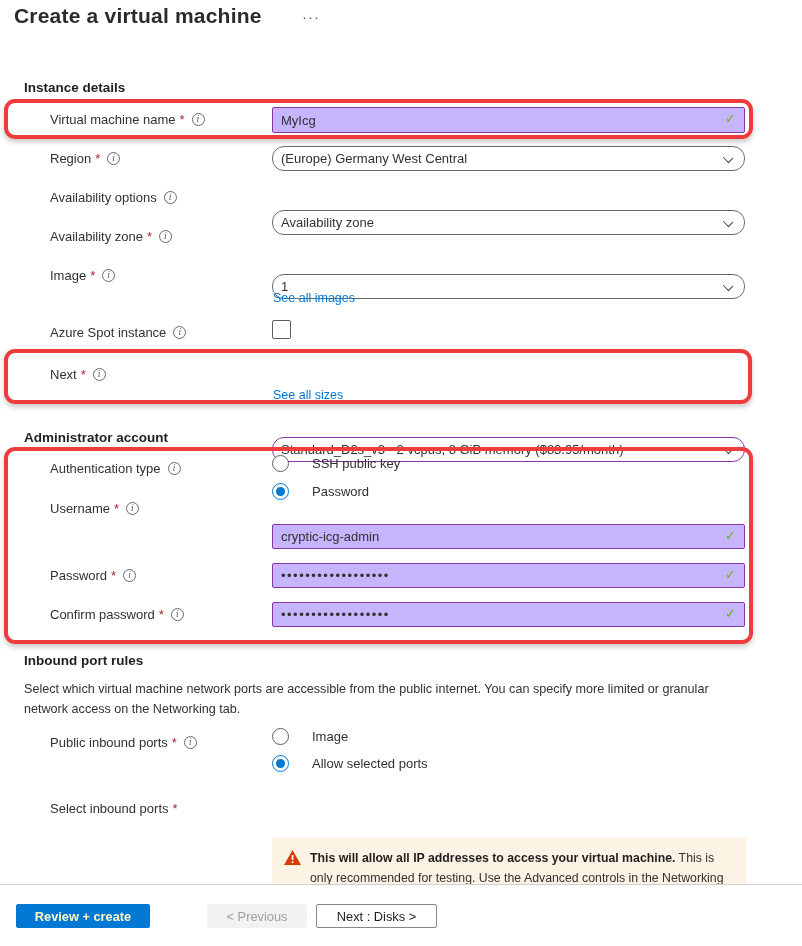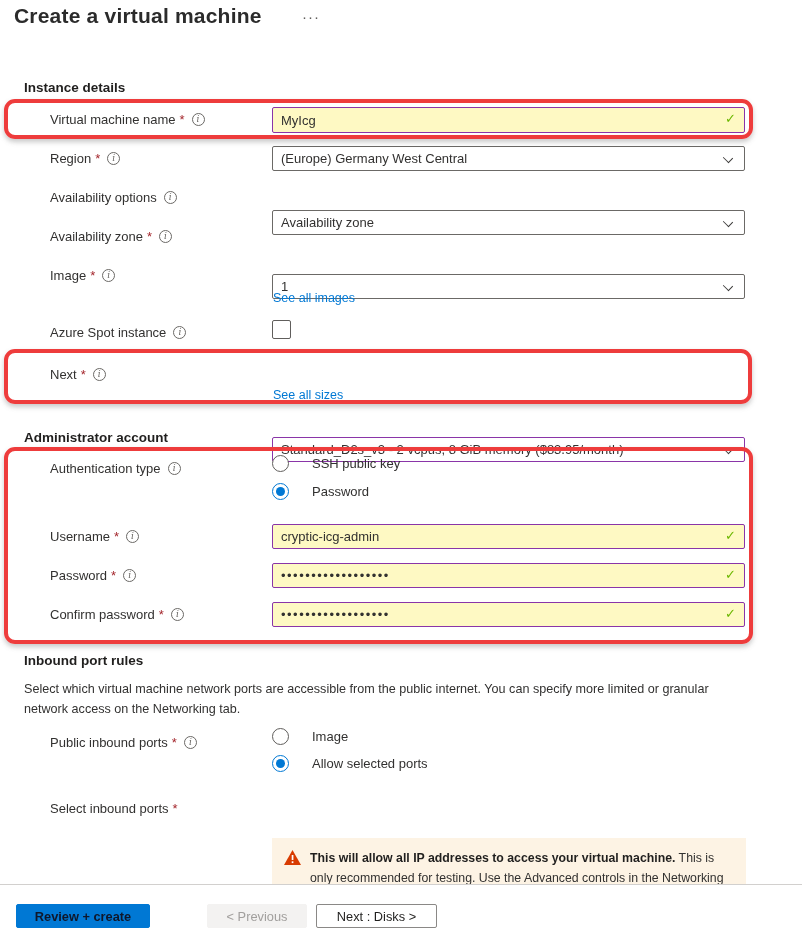--- a/index.html
+++ b/index.html
@@ -14,24 +14,24 @@
 
   .lbl { position:absolute; left:24px; font-size:13px; color:#323130; display:flex; align-items:center; white-space:nowrap;margin-left:26px; }
   .req { color:#a4262c; margin-left:4px; }
   .info { display:inline-block; width:13px; height:13px; margin-left:7px; border:1px solid #6b6966; border-radius:50%; color:#6b6966;
           font-size:9px; line-height:11px; text-align:center; cursor:pointer; }
   .info::before { content:"i"; font-family:"DejaVu Serif",serif; font-style:italic; }
 
   .ctl { position:absolute; left:272px; width:473px; height:25px; }
   .txtwrap { position:relative; width:100%; height:100%; }
   .txtwrap input { width:100%; height:100%; border:1px solid #8a35a8; border-radius:2px; padding:0 26px 0 8px;
-                   font-size:13px; font-family:inherit; color:#323130; background:#fef9c3; outline:none; }
+                   font-size:13px; font-family:inherit; color:#323130; background:#c4b5fd; outline:none; }
   .check { position:absolute; right:9px; top:4px; color:#6bb700; font-size:13px; pointer-events:none; }
 
-  .dd { border:1px solid #6b6966; border-radius:2px; background:#fff; display:flex; align-items:center;
+  .dd { border:1px solid #6b6966; border-radius:12px; background:#fff; display:flex; align-items:center;
         padding:0 30px 0 8px; font-size:13px; color:#323130; cursor:pointer; position:relative; }
   .dd.purple { border-color:#8a35a8; }
   .chev { position:absolute; right:12px; top:7px; width:8px; height:8px; border-right:1.4px solid #3b3a39;
           border-bottom:1.4px solid #3b3a39; transform:rotate(45deg) scale(1,.82); }
   .dots { letter-spacing:1.5px; font-size:12px; }
 
   .link { position:absolute; left:273px; font-size:12.5px; color:#0078d4; cursor:pointer; }
 
   .cb { position:absolute; left:272px; width:19px; height:19px; border:1px solid #605e5c; border-radius:2px; background:#fff; cursor:pointer; }
 
@@ -48,21 +48,21 @@
           padding:10px 14px 0 38px; font-size:12.3px; line-height:20px; color:#323130; z-index:1; }
   .warn b { color:#201f1e; }
   .warn-icon { position:absolute; left:12px; top:12px; }
 
   .ann { position:absolute; border:4px solid #ee3c3c; border-radius:11px; pointer-events:none; z-index:5;
          box-shadow:0 3px 5px rgba(100,100,100,.35); }
 
   .footer { position:absolute; left:0; top:884px; width:802px; height:62px; background:#fff; border-top:1px solid #d2d0ce; z-index:10; }
   .btn { position:absolute; top:19px; height:24px; font-size:12.8px; font-family:inherit; border-radius:2px;
          display:flex; align-items:center; justify-content:center; cursor:pointer; }
-  .btn-primary { left:16px; width:134px; background:#0078d4; border:1px solid #0078d4; color:#0f172a; font-weight:700; }
+  .btn-primary { left:16px; width:134px; background:#0078d4; border:1px solid #0078d4; color:#fef9c3; font-weight:700; }
   .btn-prev { left:207px; width:100px; background:#f3f2f1; border:1px solid #f3f2f1; color:#a19f9d; }
   .btn-next { left:316px; width:121px; background:#fff; border:1px solid #8a8886; color:#201f1e; }
 </style>
 </head>
 <body>
 
 <div class="page">
 
   <div class="page-title">Create a virtual machine</div>
   <div class="more-menu">···</div>
@@ -142,21 +142,21 @@
   </div>
   <div class="radio" style="top:455px">
     <span class="rc"></span>
     <span>SSH public key</span>
   </div>
   <div class="radio" style="top:483px">
     <span class="rc sel"></span>
     <span>Password</span>
   </div>
 
-  <div class="lbl" style="top:529px">
+  <div class="lbl" style="top:501px">
     <span>Username</span>
       <span class="req">*</span>
     <span class="info"></span>
   </div>
   <div class="ctl" style="top:524px">
     <div class="txtwrap">
       <input type="text" value="cryptic-icg-admin" style="">
       <span class="check">✓</span>
     </div>
   </div>

